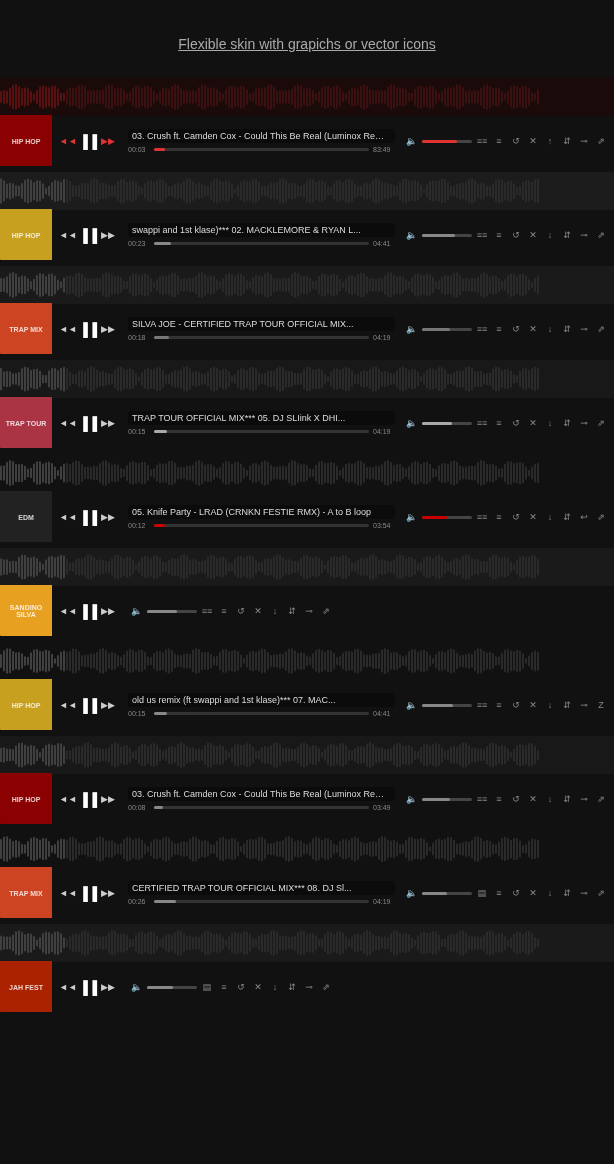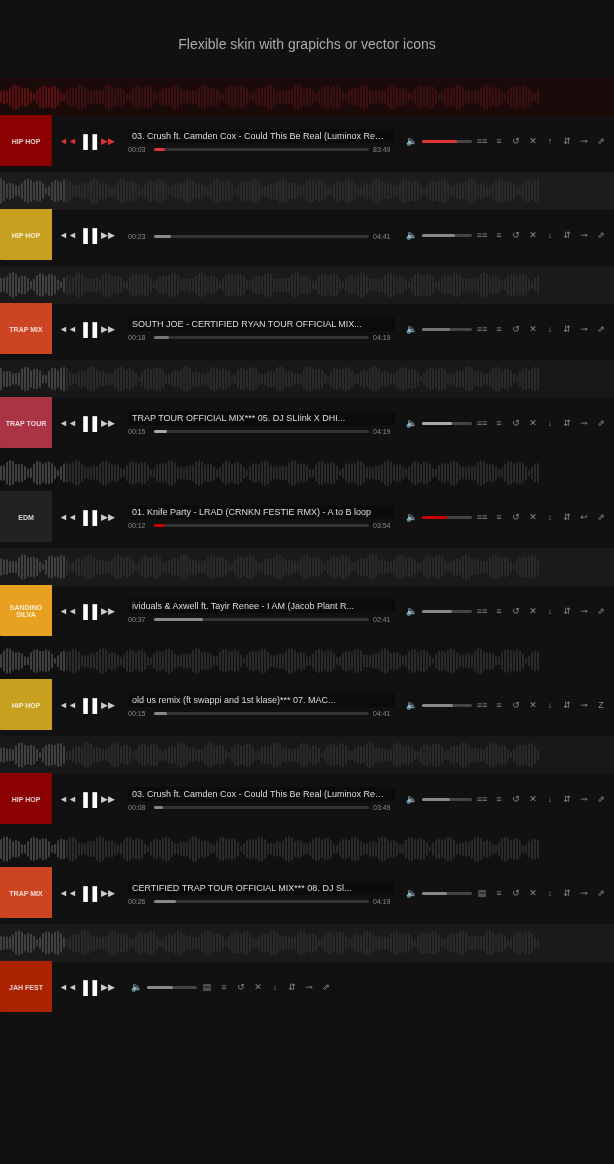--- a/index.html
+++ b/index.html
@@ -17,20 +17,21 @@
     .header h1 {
       color: #fff;
       font-size: 52px;
       font-weight: 300;
       letter-spacing: 1px;
     }
     .header p {
       color: #aaa;
       font-size: 14px;
       margin-top: 6px;
+      text-decoration: underline;
     }
 
     .album-art {
       width: 52px;
       height: 52px;
       flex-shrink: 0;
       overflow: hidden;
       position: relative;
     }
     .album-art-color {
@@ -630,20 +631,21 @@
           <span style="font-size:7px;font-weight:bold;color:rgba(255,255,255,0.8);">HIP
 HOP</span>
         </div>
       </div>
       <div class="controls">
         <span class="ctrl-btn" style="font-size:9px;">◄◄</span>
         <span class="ctrl-btn play" style="font-size:13px;">▐▐</span>
         <span class="ctrl-btn" style="font-size:9px;">▶▶</span>
       </div>
       <div class="track-info-area">
+        <div class="track-title">swappi and 1st klase)*** 02. MACKLEMORE &amp; RYAN L...</div>
         <div class="time-bar">
           <span class="time-text">00:23</span>
           <div class="progress-track">
             <div class="progress-fill" style="width:8%;background:#888;"></div>
           </div>
           <span class="time-text">04:41</span>
         </div>
       </div>
       <div class="right-controls">
         <div class="vol-area">
@@ -854,21 +856,21 @@
           <span style="font-size:7px;font-weight:bold;color:rgba(255,255,255,0.8);">TRAP
 MIX</span>
         </div>
       </div>
       <div class="controls">
         <span class="ctrl-btn" style="font-size:9px;">◄◄</span>
         <span class="ctrl-btn play" style="font-size:13px;">▐▐</span>
         <span class="ctrl-btn" style="font-size:9px;">▶▶</span>
       </div>
       <div class="track-info-area">
-        <div class="track-title">SOUTH JOE - CERTIFIED RYAN TOUR OFFICIAL MIX...</div>
+        <div class="track-title">SILVA JOE - CERTIFIED TRAP TOUR OFFICIAL MIX...</div>
         <div class="time-bar">
           <span class="time-text">00:18</span>
           <div class="progress-track">
             <div class="progress-fill" style="width:7%;background:#777;"></div>
           </div>
           <span class="time-text">04:19</span>
         </div>
       </div>
       <div class="right-controls">
         <div class="vol-area">
@@ -1303,21 +1305,21 @@
         <div class="album-art-color" style="background:#222;">
           <span style="font-size:7px;font-weight:bold;color:rgba(255,255,255,0.8);">EDM</span>
         </div>
       </div>
       <div class="controls">
         <span class="ctrl-btn" style="font-size:9px;">◄◄</span>
         <span class="ctrl-btn play" style="font-size:13px;">▐▐</span>
         <span class="ctrl-btn" style="font-size:9px;">▶▶</span>
       </div>
       <div class="track-info-area">
-        <div class="track-title">01. Knife Party - LRAD (CRNKN FESTIE RMX) - A to B loop</div>
+        <div class="track-title">05. Knife Party - LRAD (CRNKN FESTIE RMX) - A to B loop</div>
         <div class="time-bar">
           <span class="time-text">00:12</span>
           <div class="progress-track">
             <div class="progress-fill" style="width:5%;background:#c00;"></div>
           </div>
           <span class="time-text">03:54</span>
         </div>
       </div>
       <div class="right-controls">
         <div class="vol-area">
@@ -1527,30 +1529,20 @@
         <div class="album-art-color" style="background:#e8a020;">
           <span style="font-size:7px;font-weight:bold;color:rgba(255,255,255,0.8);">SANDINO
 SILVA</span>
         </div>
       </div>
       <div class="controls">
         <span class="ctrl-btn" style="font-size:9px;">◄◄</span>
         <span class="ctrl-btn play" style="font-size:13px;">▐▐</span>
         <span class="ctrl-btn" style="font-size:9px;">▶▶</span>
       </div>
-      <div class="track-info-area">
-        <div class="track-title">ividuals &amp; Axwell ft. Tayir Renee - I AM (Jacob Plant R...</div>
-        <div class="time-bar">
-          <span class="time-text">00:37</span>
-          <div class="progress-track">
-            <div class="progress-fill" style="width:23%;background:#888;"></div>
-          </div>
-          <span class="time-text">02:41</span>
-        </div>
-      </div>
       <div class="right-controls">
         <div class="vol-area">
           <span class="icon-btn">🔈</span>
           <div class="vol-slider">
             <div class="vol-fill" style="width:60%;background:#888;"></div>
           </div>
         </div>
         <span class="icon-btn">≡≡</span>
             <span class="icon-btn">≡</span>
             <span class="icon-btn">↺</span>

